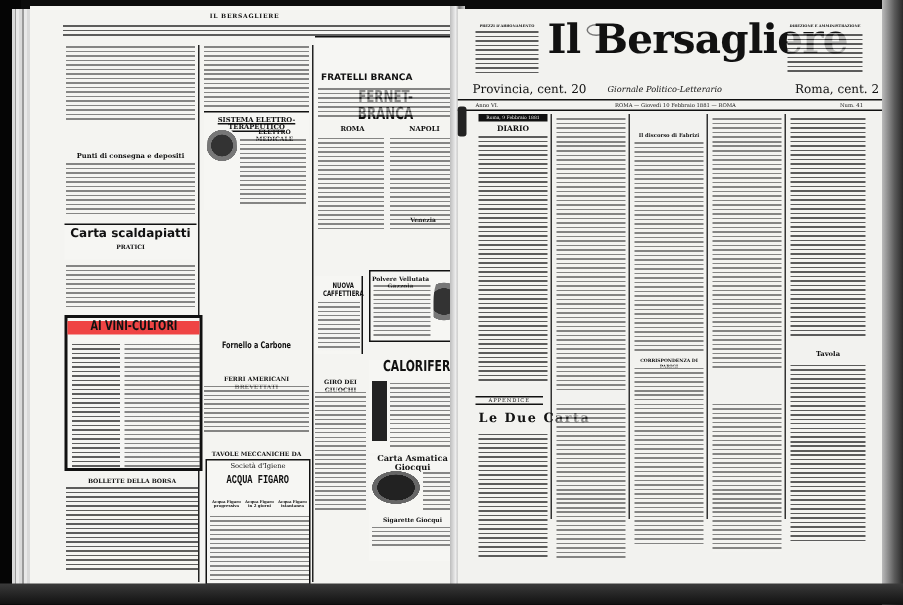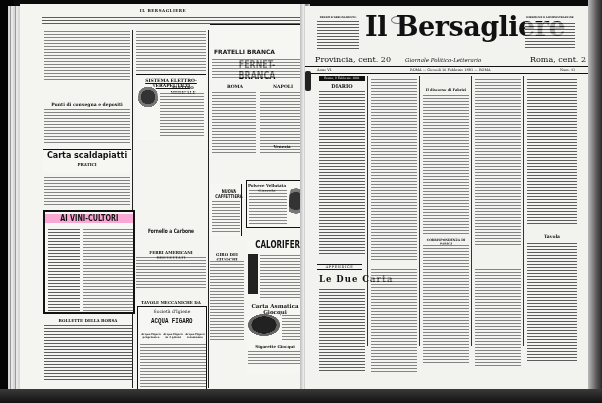--- a/index.html
+++ b/index.html
@@ -73,21 +73,21 @@
 
   <div class="lp-col print" style="left:24px; width:86px; height:52px;"></div>
   <div class="small-cap" style="left:24px; width:86px; top:98px; font-size:4.5px;">Punti di consegna e depositi</div>
   <div class="lp-col print" style="left:24px; top:104px; width:86px; height:36px;"></div>
   <div class="ad" style="left:23px; top:145px; width:88px; height:24px; border-width:1px 0 0 0;">
     <div class="ad-title" style="top:2px; font-size:8px;">Carta scaldapiatti</div>
     <div class="small-cap" style="top:12px;">PRATICI</div>
   </div>
   <div class="lp-col print" style="left:24px; top:172px; width:86px; height:30px;"></div>
   <div class="ad" style="left:23px; top:206px; width:92px; height:104px; border-width:2px;">
-    <div class="ad-title" style="top:2px; font-size:9px; background:#f9a8d4;"><span class="condensed">AI VINI-CULTORI</span></div>
+    <div class="ad-title" style="top:2px; font-size:9px; background:#ef4444;"><span class="condensed">AI VINI-CULTORI</span></div>
     <div class="print dense" style="position:absolute; left:3px; top:16px; width:32px; height:84px;"></div>
     <div class="print" style="position:absolute; left:38px; top:16px; width:50px; height:84px;"></div>
   </div>
   <div class="small-cap" style="left:24px; width:88px; top:314px;">BOLLETTE DELLA BORSA</div>
   <div class="lp-col print dense" style="left:24px; top:320px; width:88px; height:58px;"></div>
 
   <div class="lp-col print" style="left:116px; width:70px; height:42px;"></div>
   <div class="ad" style="left:116px; top:70px; width:70px; height:66px; border-width:1px 0 0 0;">
     <div class="small-cap" style="top:3px; font-size:4.5px; text-decoration: underline;">SISTEMA ELETTRO-TERAPEUTICO</div>
     <div class="fig" style="left:2px; top:10px; width:20px; height:30px; border-radius:40%;"></div>

